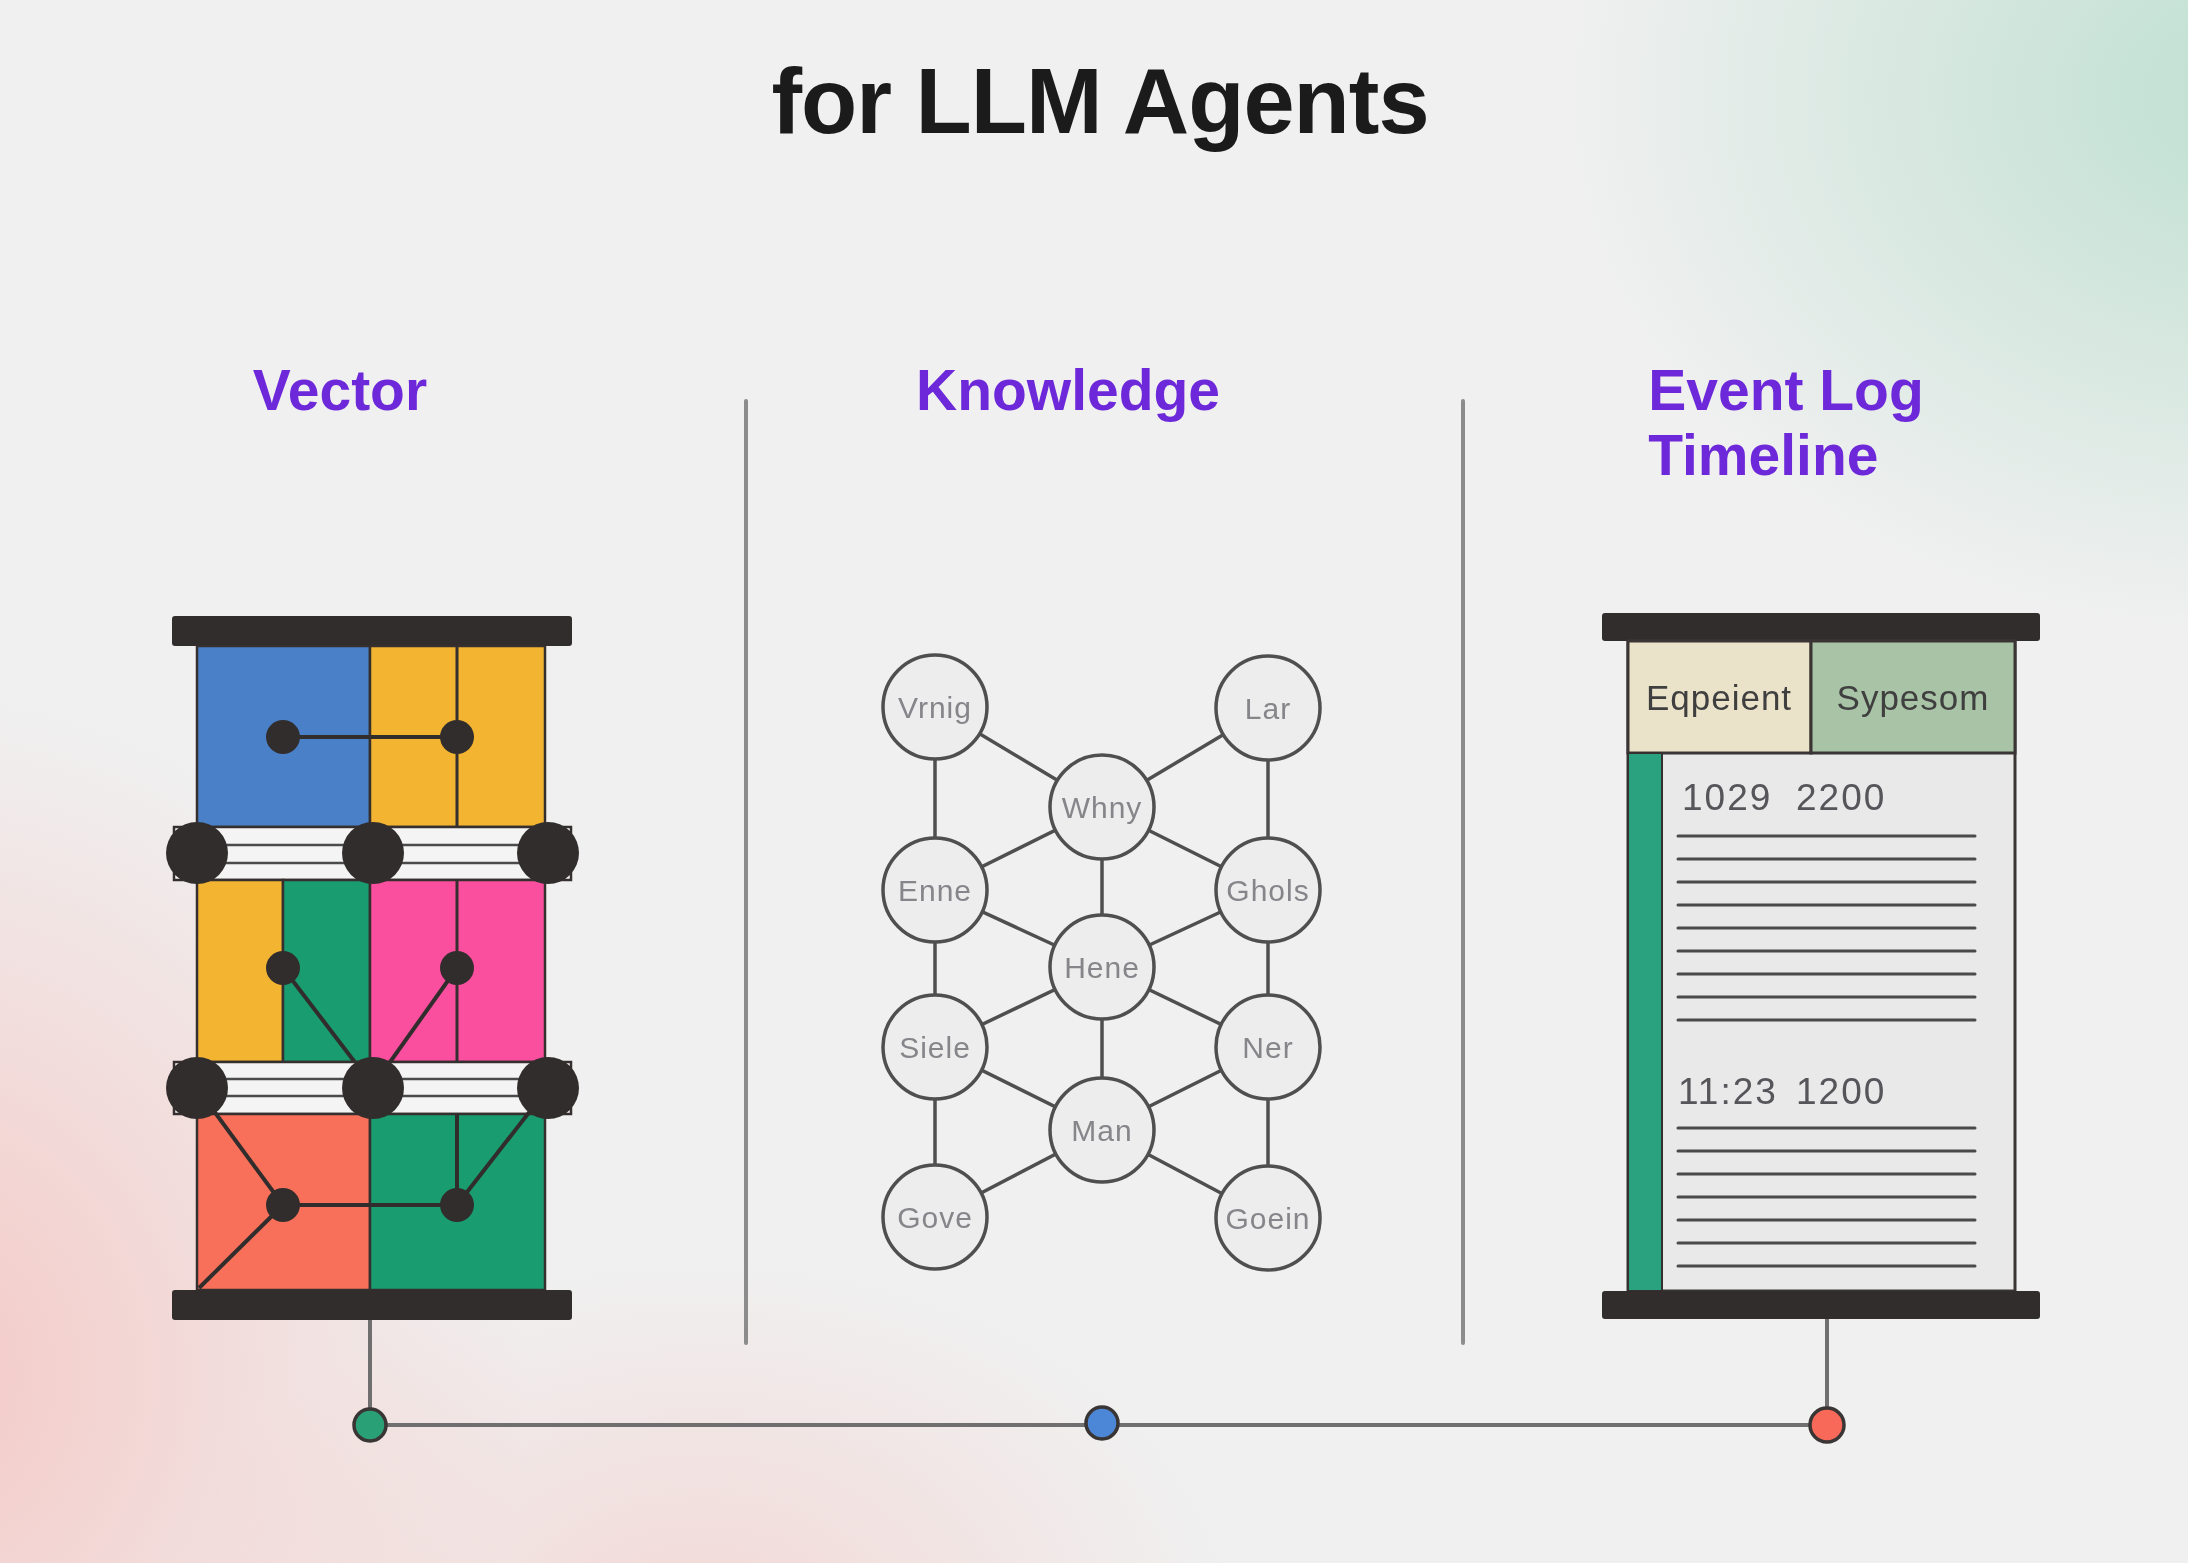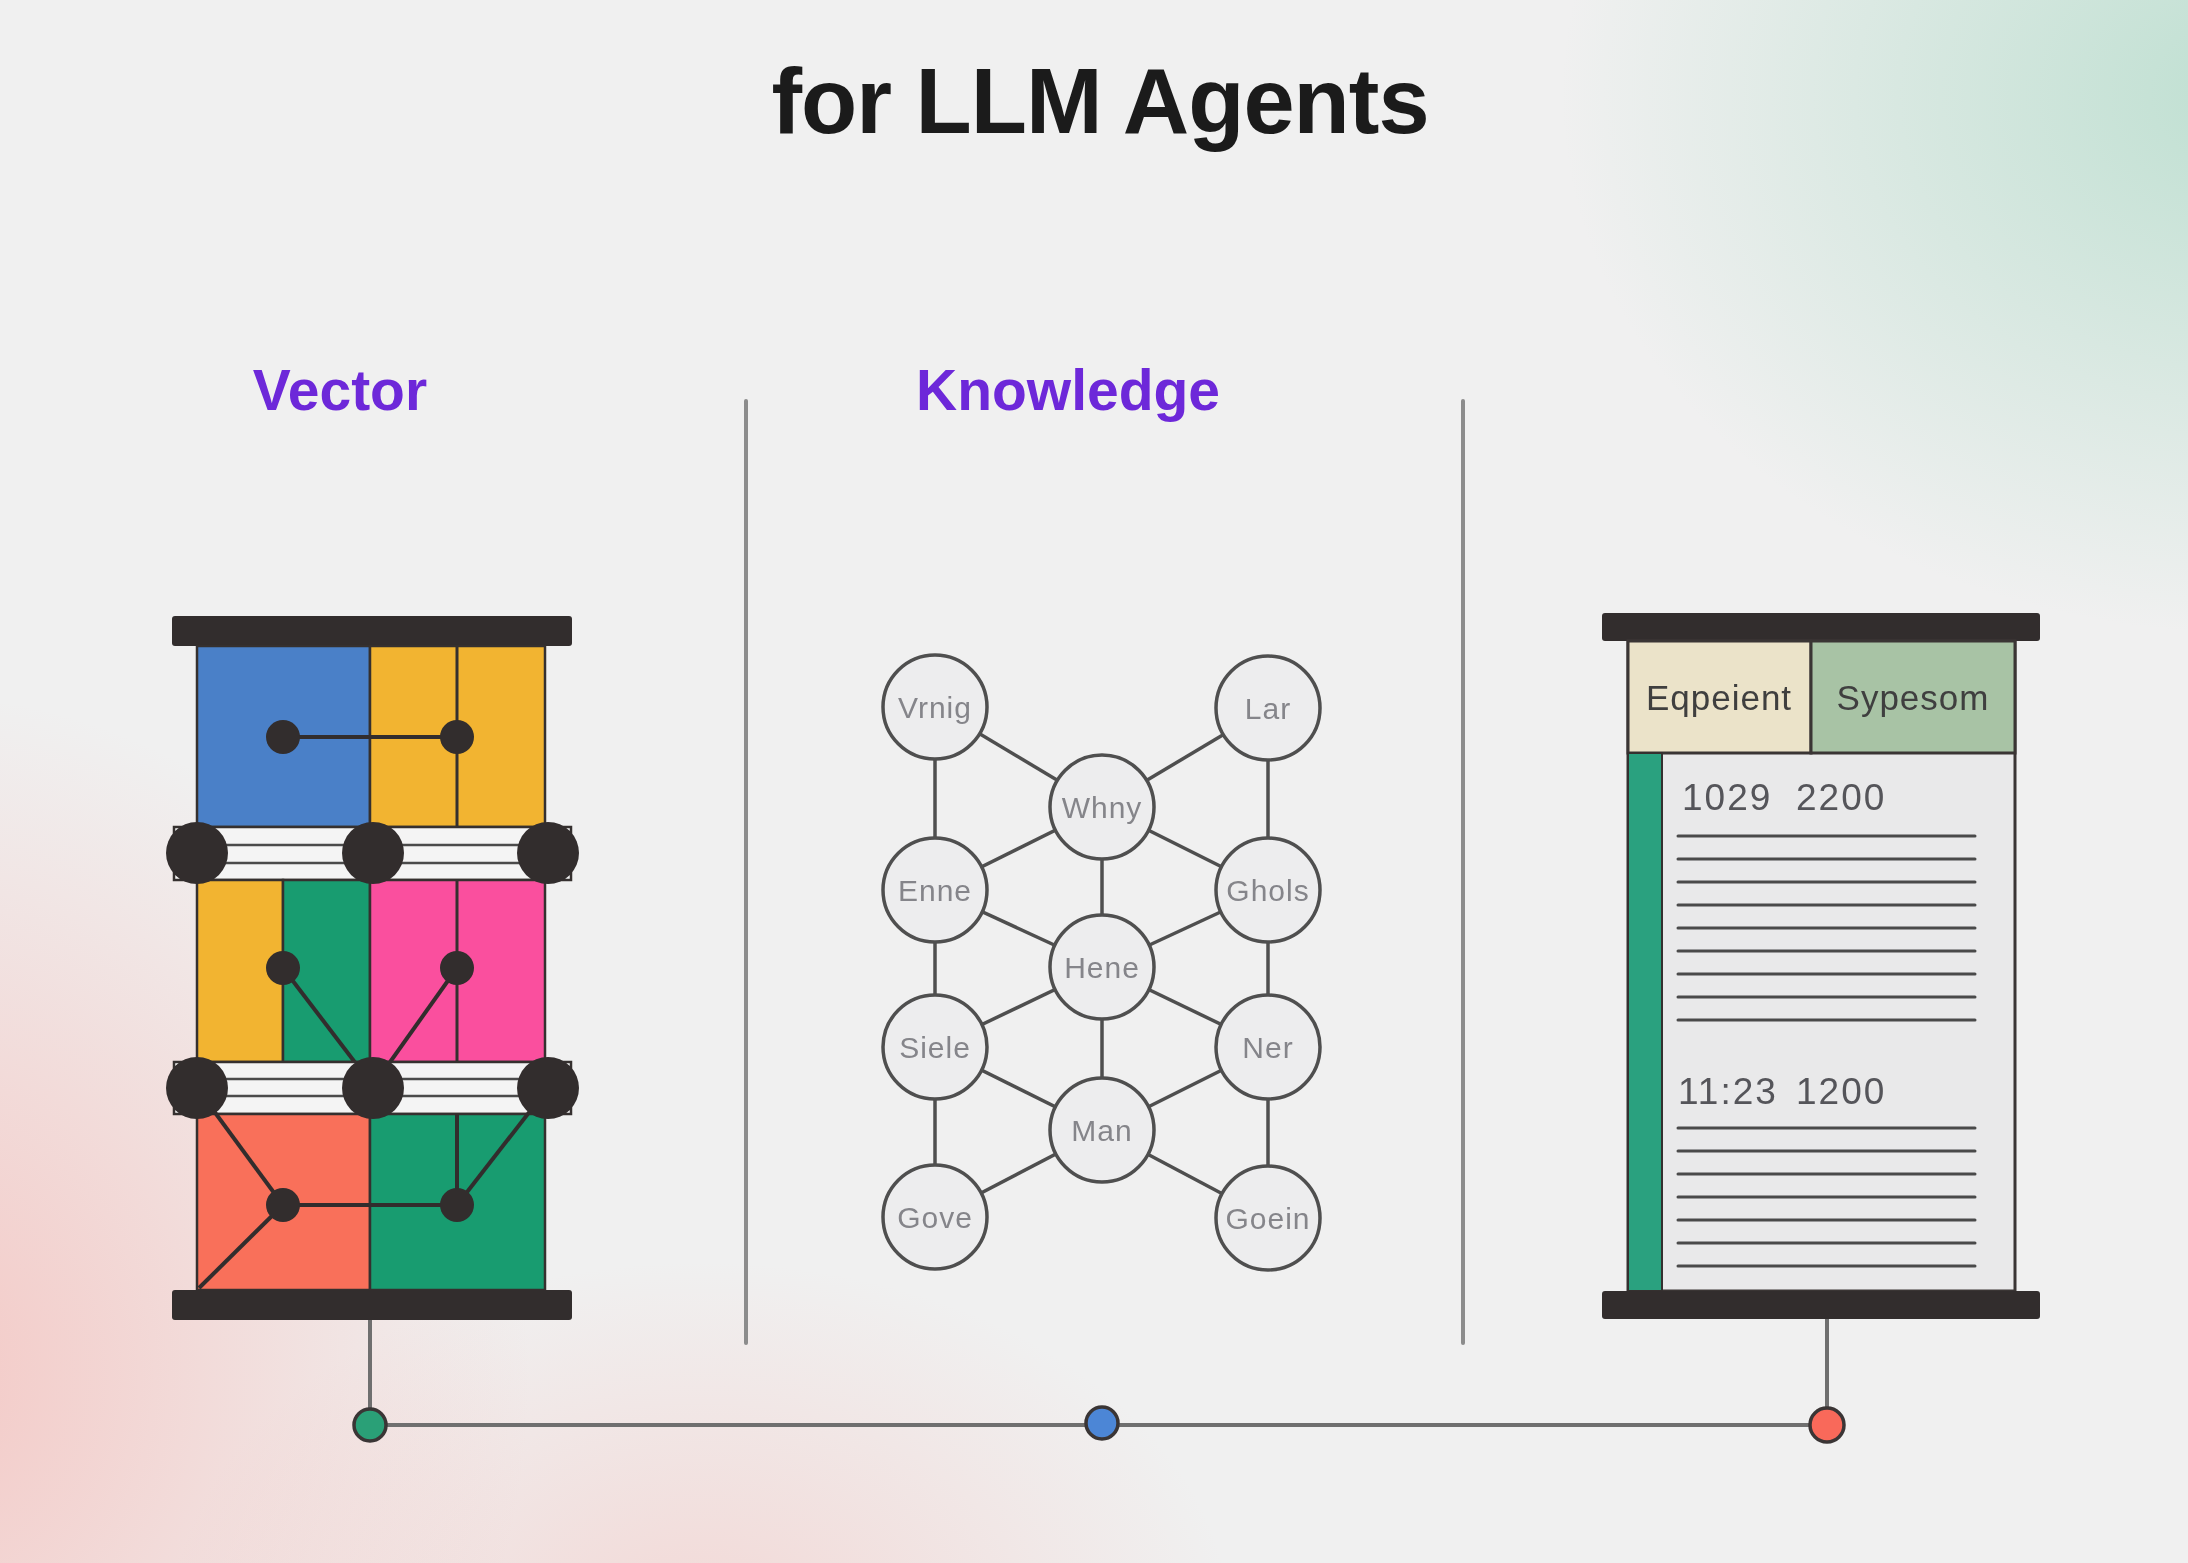--- a/index.html
+++ b/index.html
@@ -53,20 +53,22 @@
   <div>for LLM Agents</div>
 </div>
 
 <div class="col-header c1">
   <div>Vector</div>
 </div>
 <div class="col-header c2">
   <div>Knowledge</div>
 </div>
 <div class="col-header c3">
+  <div>Event Log</div>
+  <div>Timeline</div>
 </div>
 
 <svg width="2188" height="1563" viewBox="0 0 2188 1563">
 
   <line class="divider" x1="746" y1="401" x2="746" y2="1343"></line>
   <line class="divider" x1="1463" y1="401" x2="1463" y2="1343"></line>
 
   <g>
     <rect class="dark" x="172" y="616" width="400" height="30" rx="3"></rect>
 

